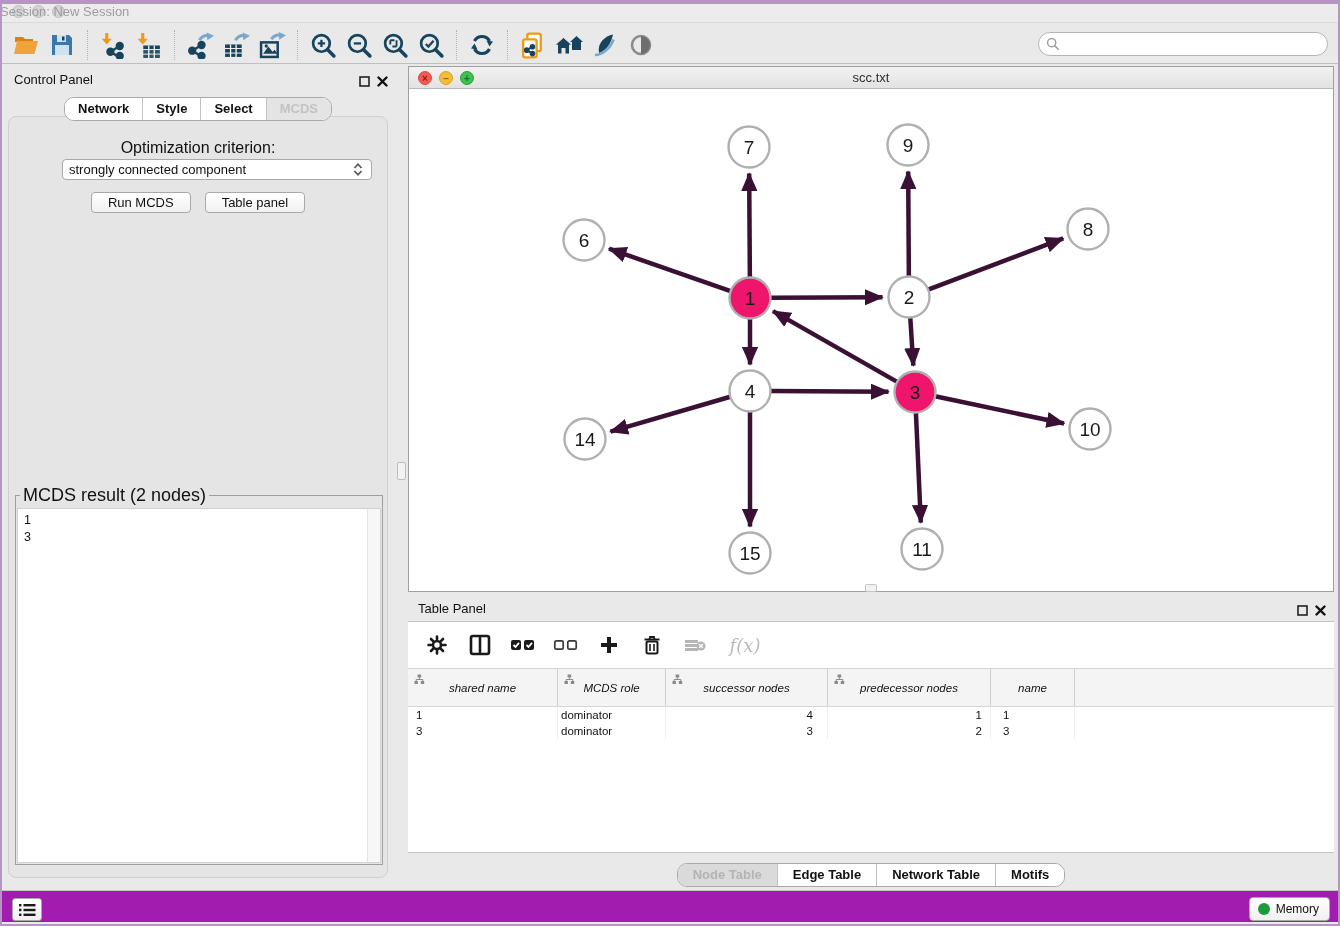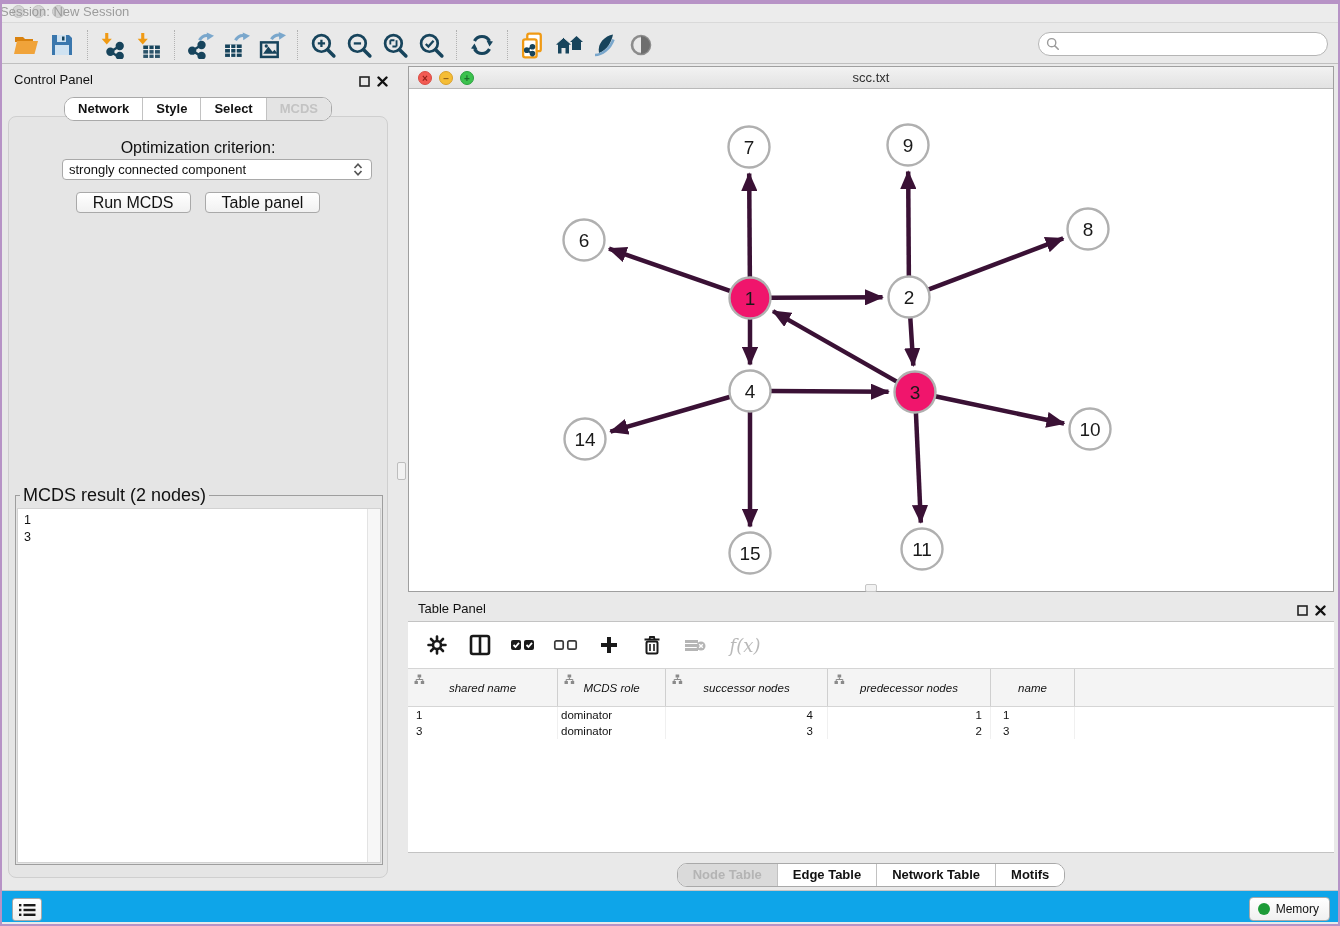--- a/index.html
+++ b/index.html
@@ -32,21 +32,21 @@
   .cp-tabs { position:absolute; top:33px; width:100%; display:flex; justify-content:center; z-index:3; }
   .seg { display:inline-flex; border:1px solid #a9a9a9; border-radius:10px; overflow:hidden; background:#fff; }
   .seg > span { padding:3px 13px 4px; font-size:13px; font-weight:600; color:#111; border-right:1px solid #c2c2c2; background:#fff; white-space:nowrap; }
   .seg > span:last-child { border-right:none; }
   .seg > span.active { background:#e4e4e4; color:#c3c3c3; }
   .cp-body { position:absolute; left:8px; top:52px; width:380px; height:762px; background:#e5e5e5; border:1px solid #cfcfcf; border-radius:8px; }
   .opt-label { position:absolute; top:22px; width:100%; text-align:center; font-size:16px; color:#111; }
   .criterion { position:absolute; left:36px; top:42px; width:310px; height:21px; background:#fff; border:1px solid #a9a9a9; border-radius:4px; display:flex; align-items:center; padding:0 6px; font-size:13px; color:#111;margin-left:17px; }
   .criterion .stepper { margin-left:auto; }
   .cp-buttons { position:absolute; top:75px; width:100%; display:flex; justify-content:center; gap:14px; }
-  .aqua-btn { height:21px; padding:0 16px; font-size:16px; color:#111; background:linear-gradient(#ffffff,#f1f1f1); border:1px solid #a9a9a9; border-radius:4px; font-family:"Liberation Sans", sans-serif; }
+  .aqua-btn { height:21px; padding:0 16px; font-size:13px; color:#111; background:linear-gradient(#ffffff,#f1f1f1); border:1px solid #a9a9a9; border-radius:4px; font-family:"Liberation Sans", sans-serif; }
   .mcds-fieldset { position:absolute; left:6px; top:368px; width:368px; height:380px; border:1px solid #9e9e9e; padding:0; background:transparent; }
   .mcds-fieldset legend { font-size:18px; color:#111; margin-left:4px; padding:0 3px; }
   .mcds-textarea { position:absolute; left:1px; right:1px; top:2px; bottom:1px; background:#fff; border:1px solid #d2d2d2; }
   .mcds-lines { position:absolute; left:6px; top:3px; font-size:12.5px; line-height:17px; color:#111; white-space:pre; }
   .mcds-scroll { position:absolute; right:0; top:0; bottom:0; width:13px; background:#f7f7f7; border-left:1px solid #e3e3e3; }
 
   
   .vsplit { position:absolute; left:396px; top:64px; width:12px; height:826px; background:#e9e9e9; }
   .vsplit .grip { position:absolute; left:1px; top:398px; width:9px; height:18px; background:#f2f2f2; border:1px solid #bdbdbd; border-radius:2px; }
   .hgrip { position:absolute; left:50%; bottom:-1px; transform:translateX(-50%); width:12px; height:8px; background:#f2f2f2; border:1px solid #c6c6c6; border-radius:2px; }
@@ -75,21 +75,21 @@
   .gh-cell .tree-ico { position:absolute; left:6px; top:5px; }
   .gh-fill { flex:1; }
   .grid-row { display:flex; height:16px; font-size:11.5px; color:#111; }
   .gr-cell { border-right:1px solid #f0f0f0; display:flex; align-items:center; }
   .al { justify-content:flex-start; } .ar { justify-content:flex-end; }
   .tp-tabs { position:absolute; top:268px; width:100%; display:flex; justify-content:center; }
   .tp-tabs .seg > span { padding:3px 15px 4px; }
   .tp-tabs .seg > span.active { background:#dadada; color:#b4b4b4; }
 
   
-  .statusbar { position:absolute; left:0; top:890px; width:100%; height:32px; background:#0ea5e9; border-top:1px solid #c6c6c6; }
+  .statusbar { position:absolute; left:0; top:890px; width:100%; height:32px; background:#a21caf; border-top:1px solid #c6c6c6; }
   .list-btn { position:absolute; left:12px; top:7px; width:30px; height:23px; background:linear-gradient(#fff,#f0f0f0); border:1px solid #a8a8a8; border-radius:3px; display:flex; align-items:center; justify-content:center; }
   .memory-btn { position:absolute; right:10px; top:6px; height:24px; padding:0 10px 0 8px; background:linear-gradient(#fff,#f0f0f0); border:1px solid #a8a8a8; border-radius:4px; display:flex; align-items:center; gap:6px; font-size:12px; color:#111; }
   .memory-dot { width:12px; height:12px; border-radius:50%; background:#1d9b38; }
 </style>
 </head>
 <body>
 
 <div class="titlebar">
   <span class="tl-dot" style="left:12px"></span>
   <span class="tl-dot" style="left:32px"></span>

